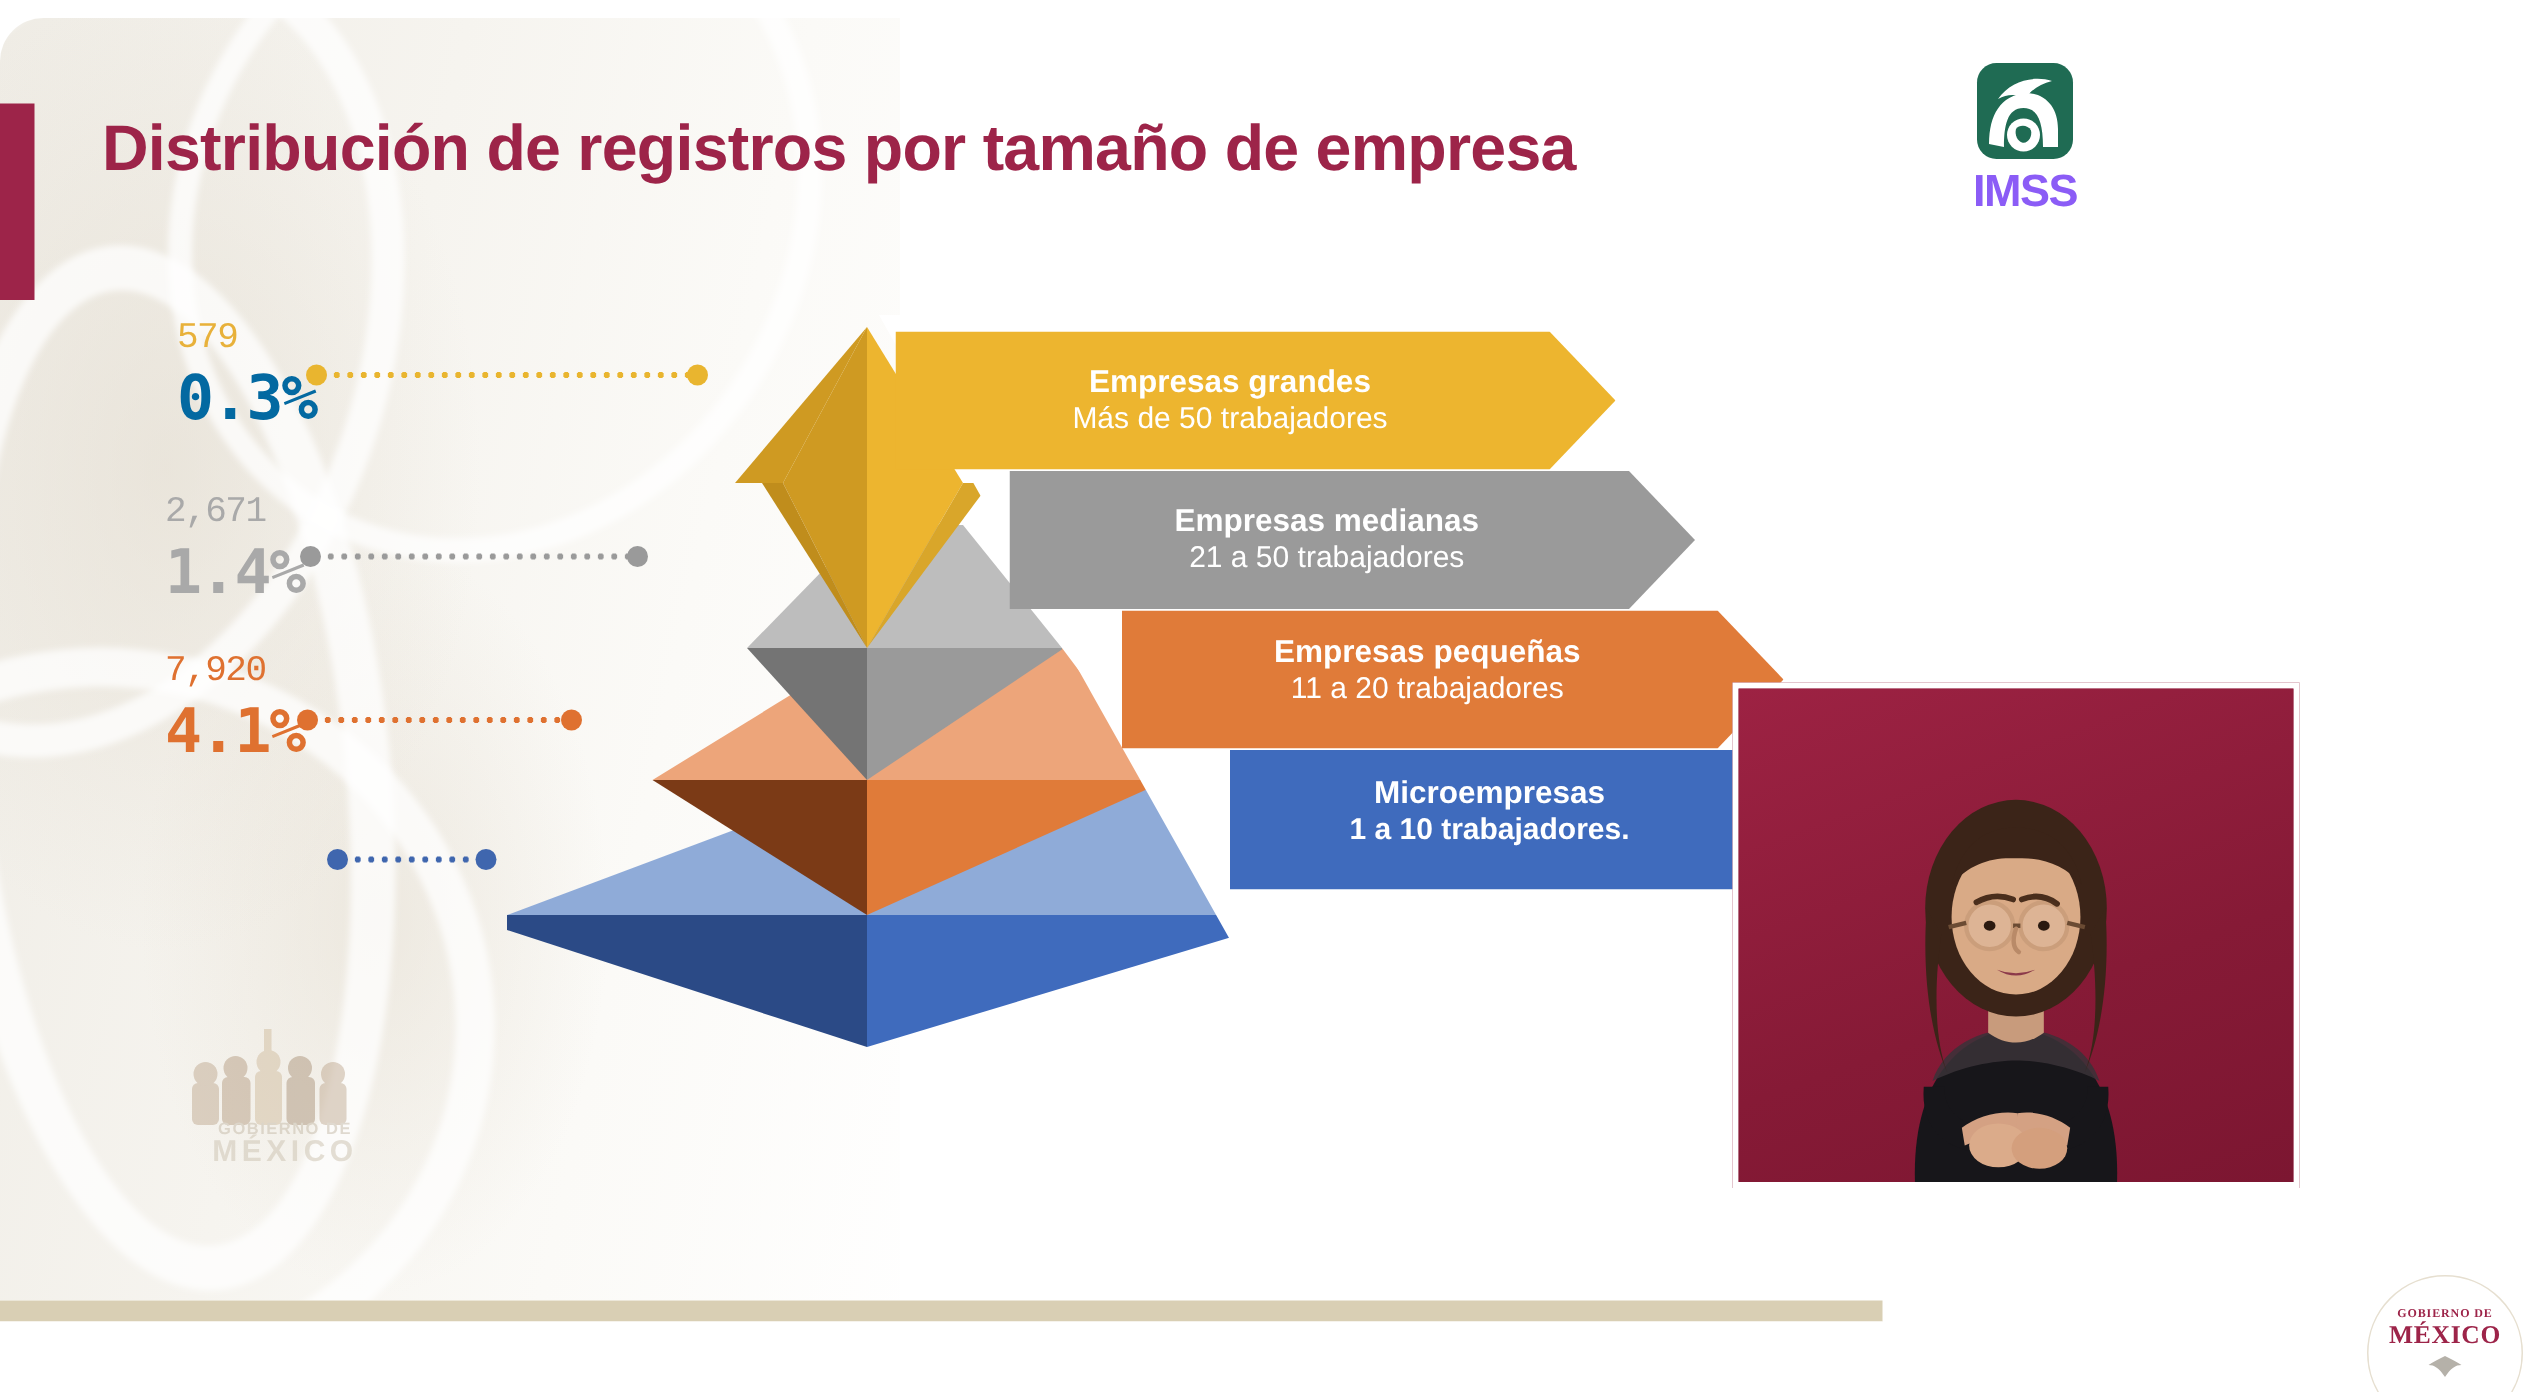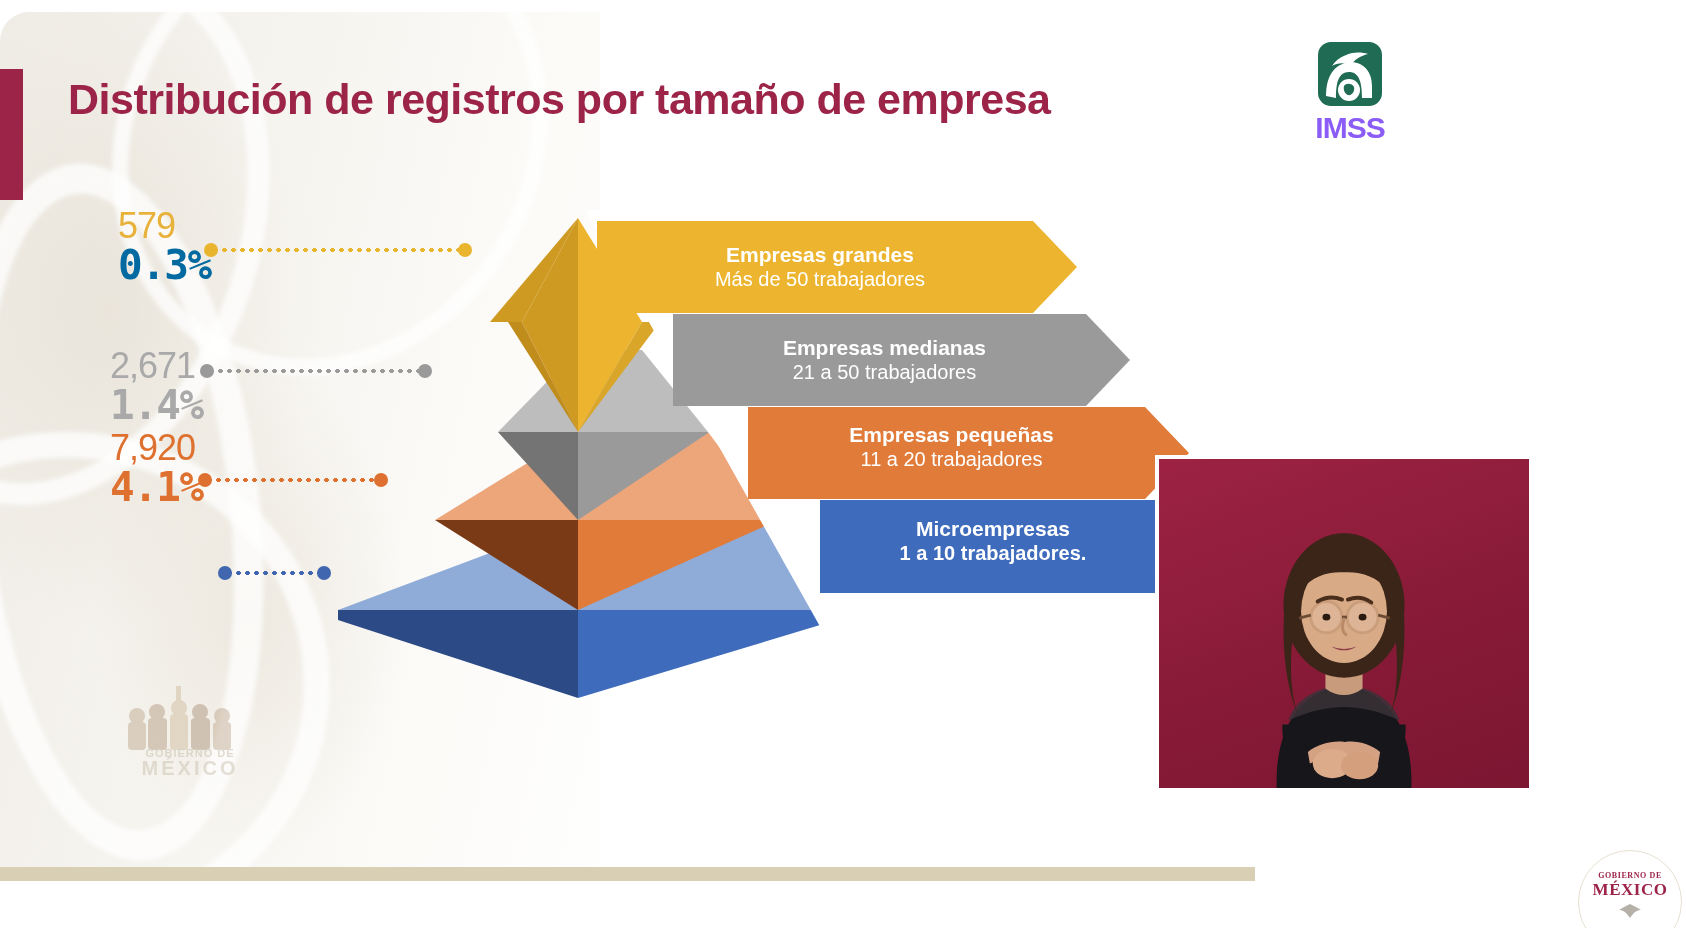--- a/index.html
+++ b/index.html
@@ -81,31 +81,31 @@
     line-height:30px; margin-top:1px;
   }
 
   
   .stat {
     position:absolute;
     width:230px;
     text-align:left;
   }
   .stat .count {
-    font-family:Liberation Sans, sans-serif;
-    font-size:36px; line-height:36px; font-weight:400;
+    font-family:Liberation Mono, monospace;
+    font-size:24px; line-height:36px; font-weight:400;
     letter-spacing:-1px;
   }
   .stat .pct {
     font-family:"DejaVu Sans Mono", monospace;
     font-size:41px; line-height:42px; font-weight:bold;
     letter-spacing:-1.5px;
   }
   #stat-grandes  { left:118px; top:196px; }
-  #stat-medianas { left:110px; top:312px;margin-top:24px; }
+  #stat-medianas { left:110px; top:312px; }
   #stat-pequenas { left:110px; top:418px; }
   #stat-micro    { left:104px; top:512px; }
 
   #stat-grandes  .count, #stat-grandes  .pct { color:#e8b13a; }
   #stat-grandes  .pct { color:#0369a1; }
   #stat-medianas .count, #stat-medianas .pct { color:#a9a9a9; }
   #stat-pequenas .count, #stat-pequenas .pct { color:#df7130; }
   #stat-micro    .count, #stat-micro    .pct { color:#3f66ae; }
 
   

